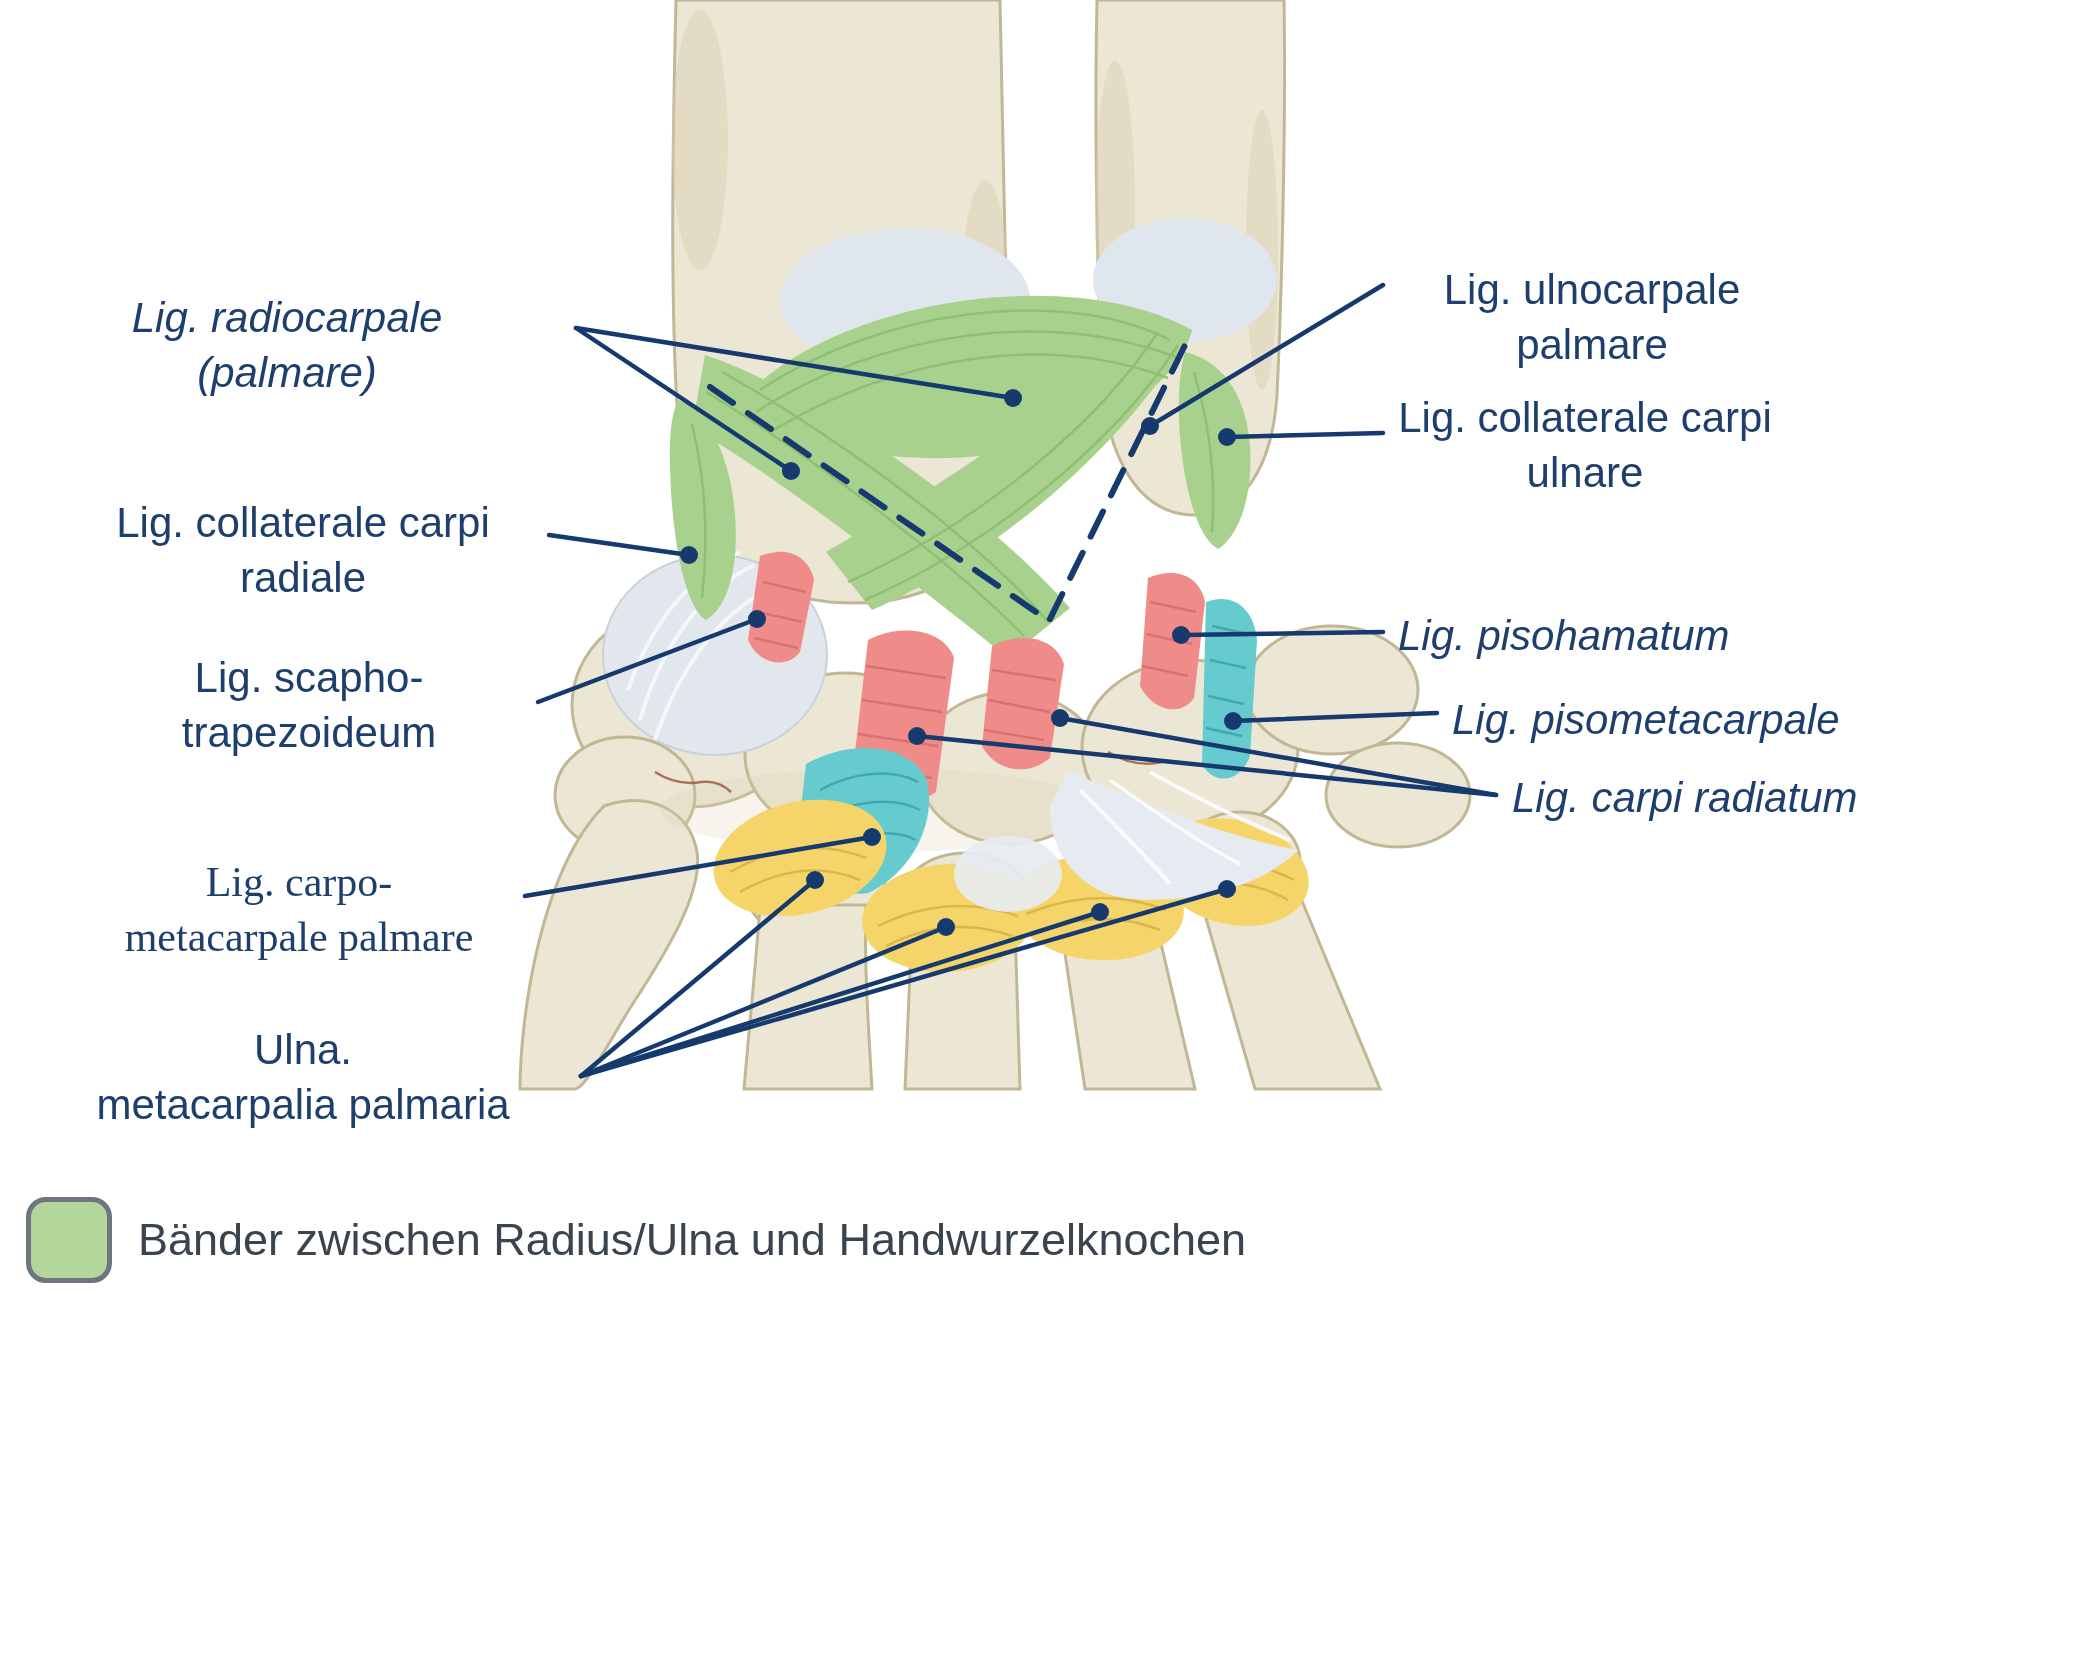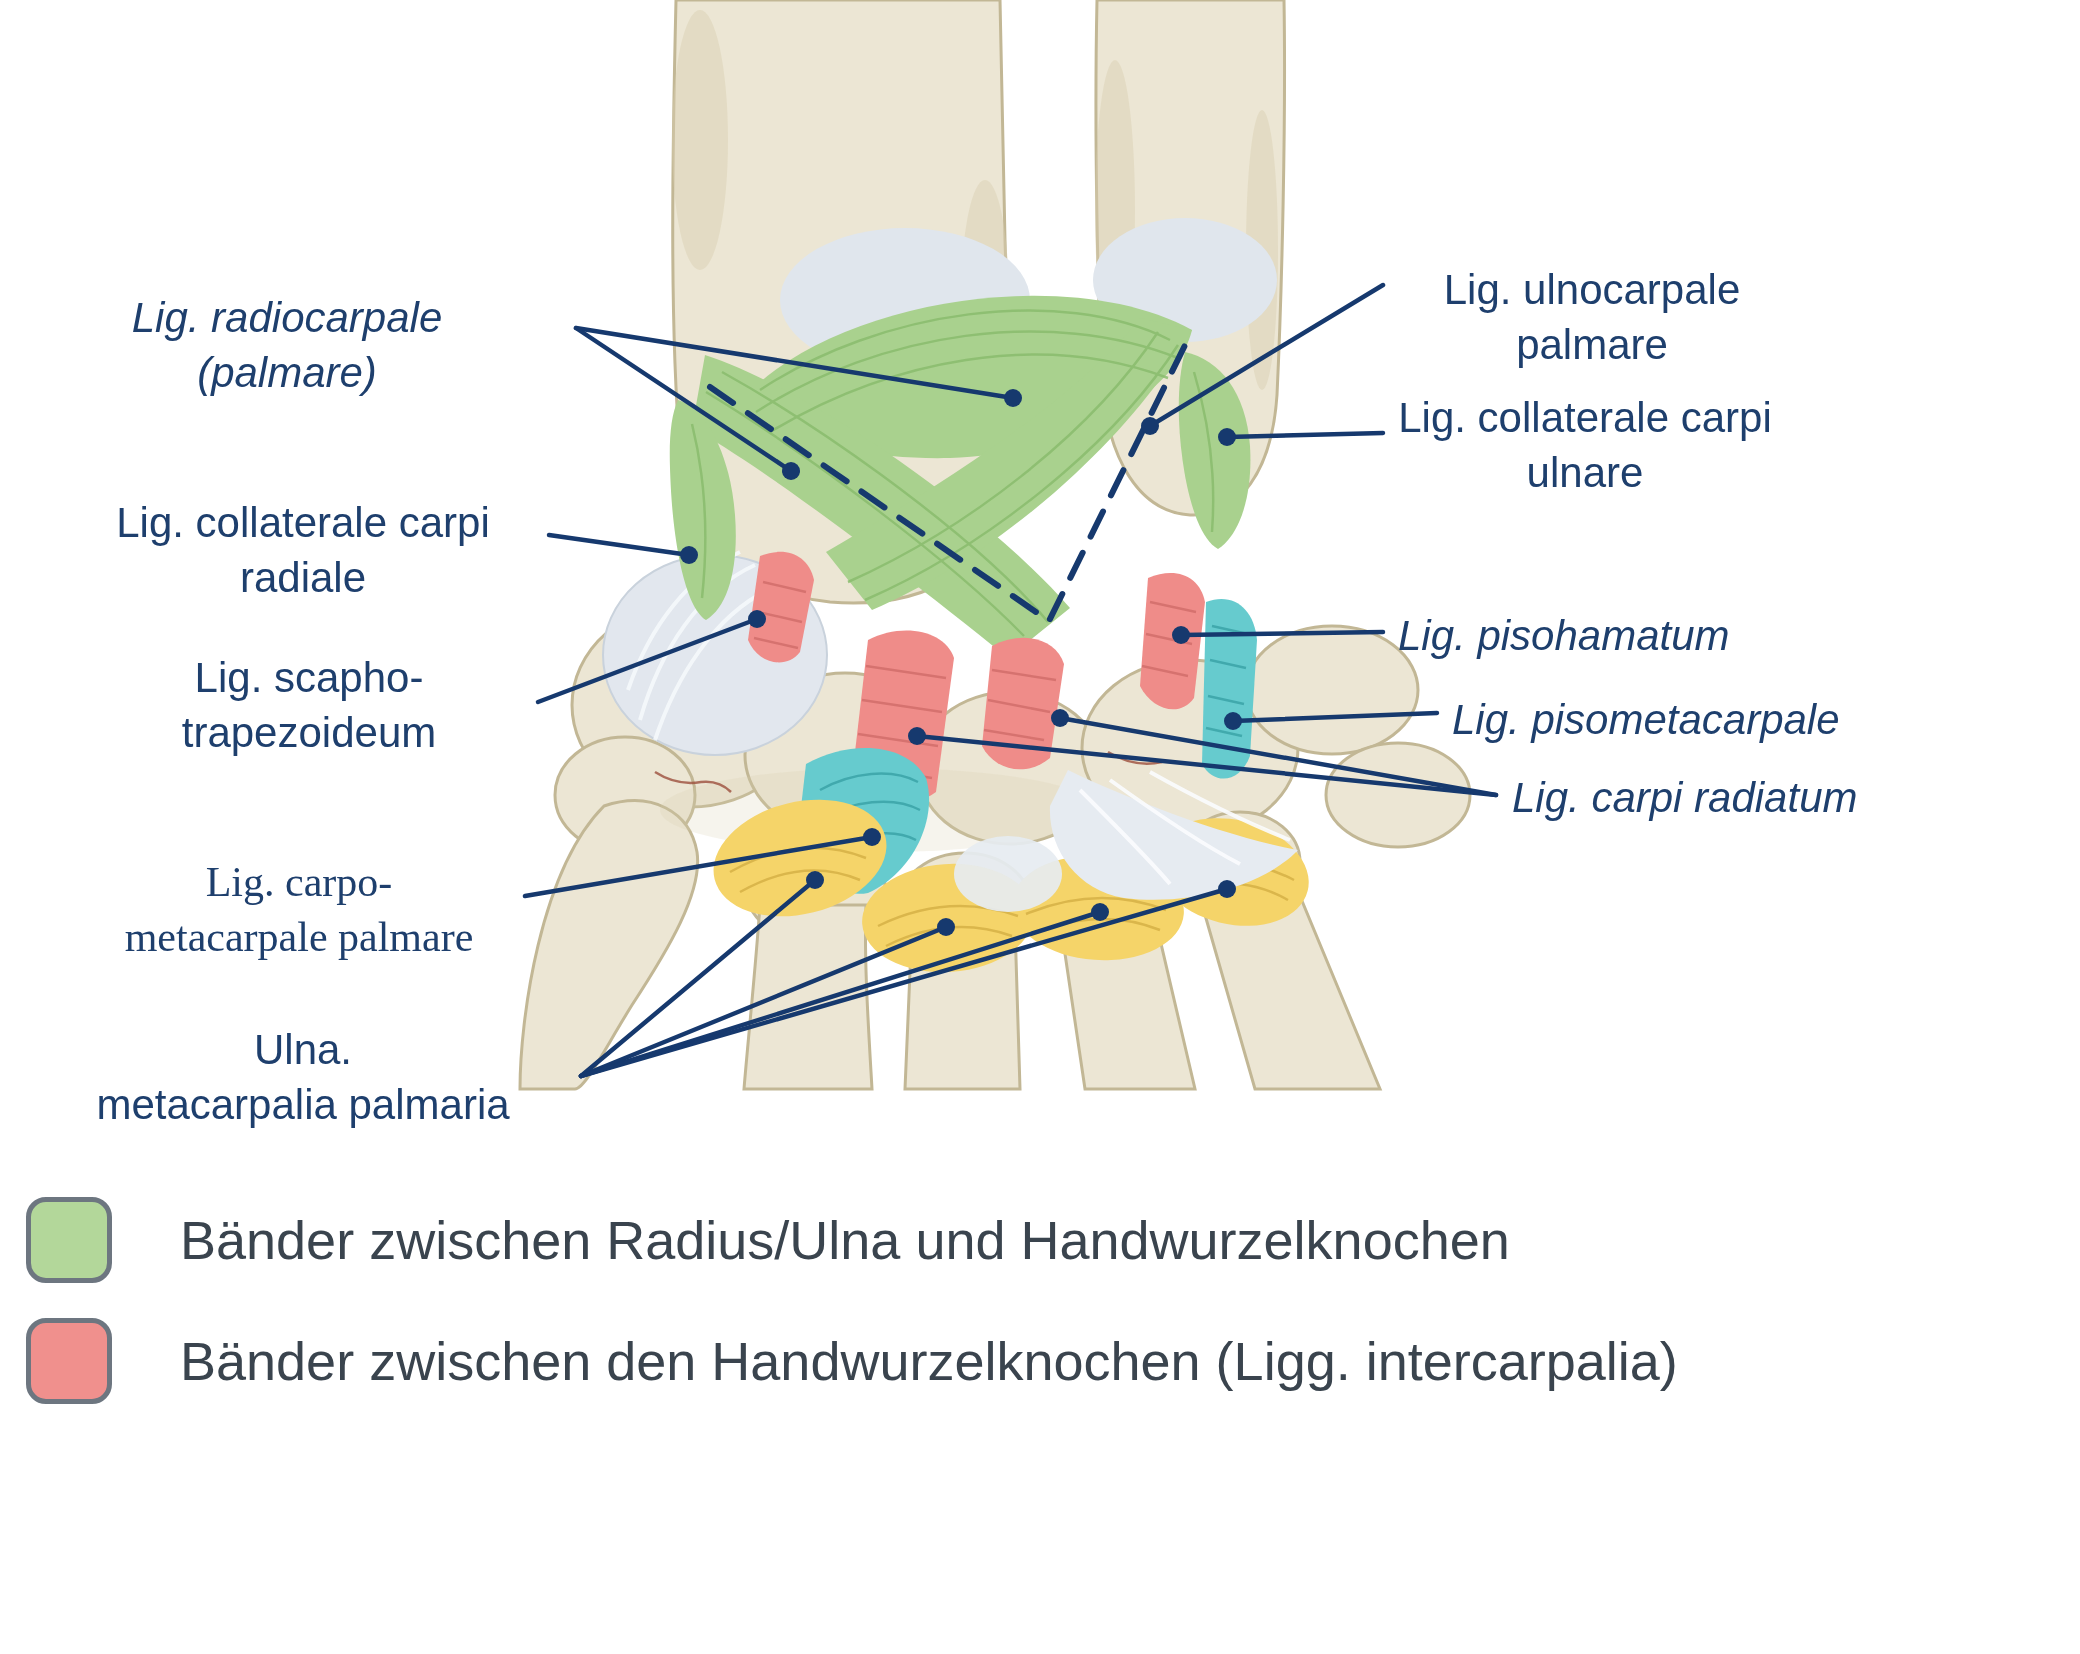--- a/index.html
+++ b/index.html
@@ -12,21 +12,21 @@
     position:absolute;color:#1e3f6d;font-size:42px;line-height:1.32;
     text-align:center;white-space:pre-line;
   }
   .label.single{white-space:nowrap;text-align:left;font-style:italic;}
   .legend{position:absolute;left:26px;top:1196px;}
   .legend-item{display:flex;align-items:center;height:88px;margin-bottom:33px;}
   .swatch{
     width:86px;height:86px;border:5px solid #6d7680;border-radius:20px;
     box-sizing:border-box;flex:none;
   }
-  .legend-label{margin-left:68px;font-size:54px;color:#3a444e;}
+  .legend-label{margin-left:26px;font-size:45px;color:#3a444e;}
 </style>
 </head>
 <body>
 
 <svg id="illustration" width="2080" height="1654" viewBox="0 0 2080 1654">
 
   <g stroke="#c2b795" stroke-width="3" fill="#ece6d4">
     <path d="M676,0 C672,170 670,330 680,450 C686,540 740,592 830,602 C930,610 1002,565 1013,480 C1020,420 1008,350 1005,240 L1000,0 Z"></path>
     <path d="M1097,0 C1094,140 1098,300 1102,380 C1107,460 1140,512 1190,515 C1240,517 1272,470 1277,395 C1282,290 1286,120 1284,0 Z"></path>
     <ellipse cx="690" cy="705" rx="118" ry="102"></ellipse>
@@ -200,17 +200,13 @@
 ulnare</div>
 <div class="label single" style="left:1398px;top:608px;">Lig. pisohamatum</div>
 <div class="label single" style="left:1452px;top:692px;">Lig. pisometacarpale</div>
 <div class="label single" style="left:1512px;top:770px;">Lig. carpi radiatum</div>
 
 <div class="legend">
   <div class="legend-item">
     <div class="swatch" style="background-color: rgb(179, 215, 154);"></div>
     <div class="legend-label">Bänder zwischen Radius/Ulna und Handwurzelknochen</div>
   </div>
-  <div class="legend-item">
-    <div class="swatch" style="background-color: rgb(240, 144, 141);"></div>
-    <div class="legend-label">Bänder zwischen den Handwurzelknochen (Ligg. intercarpalia)</div>
-  </div>
 </div>
 
 </body></html>

